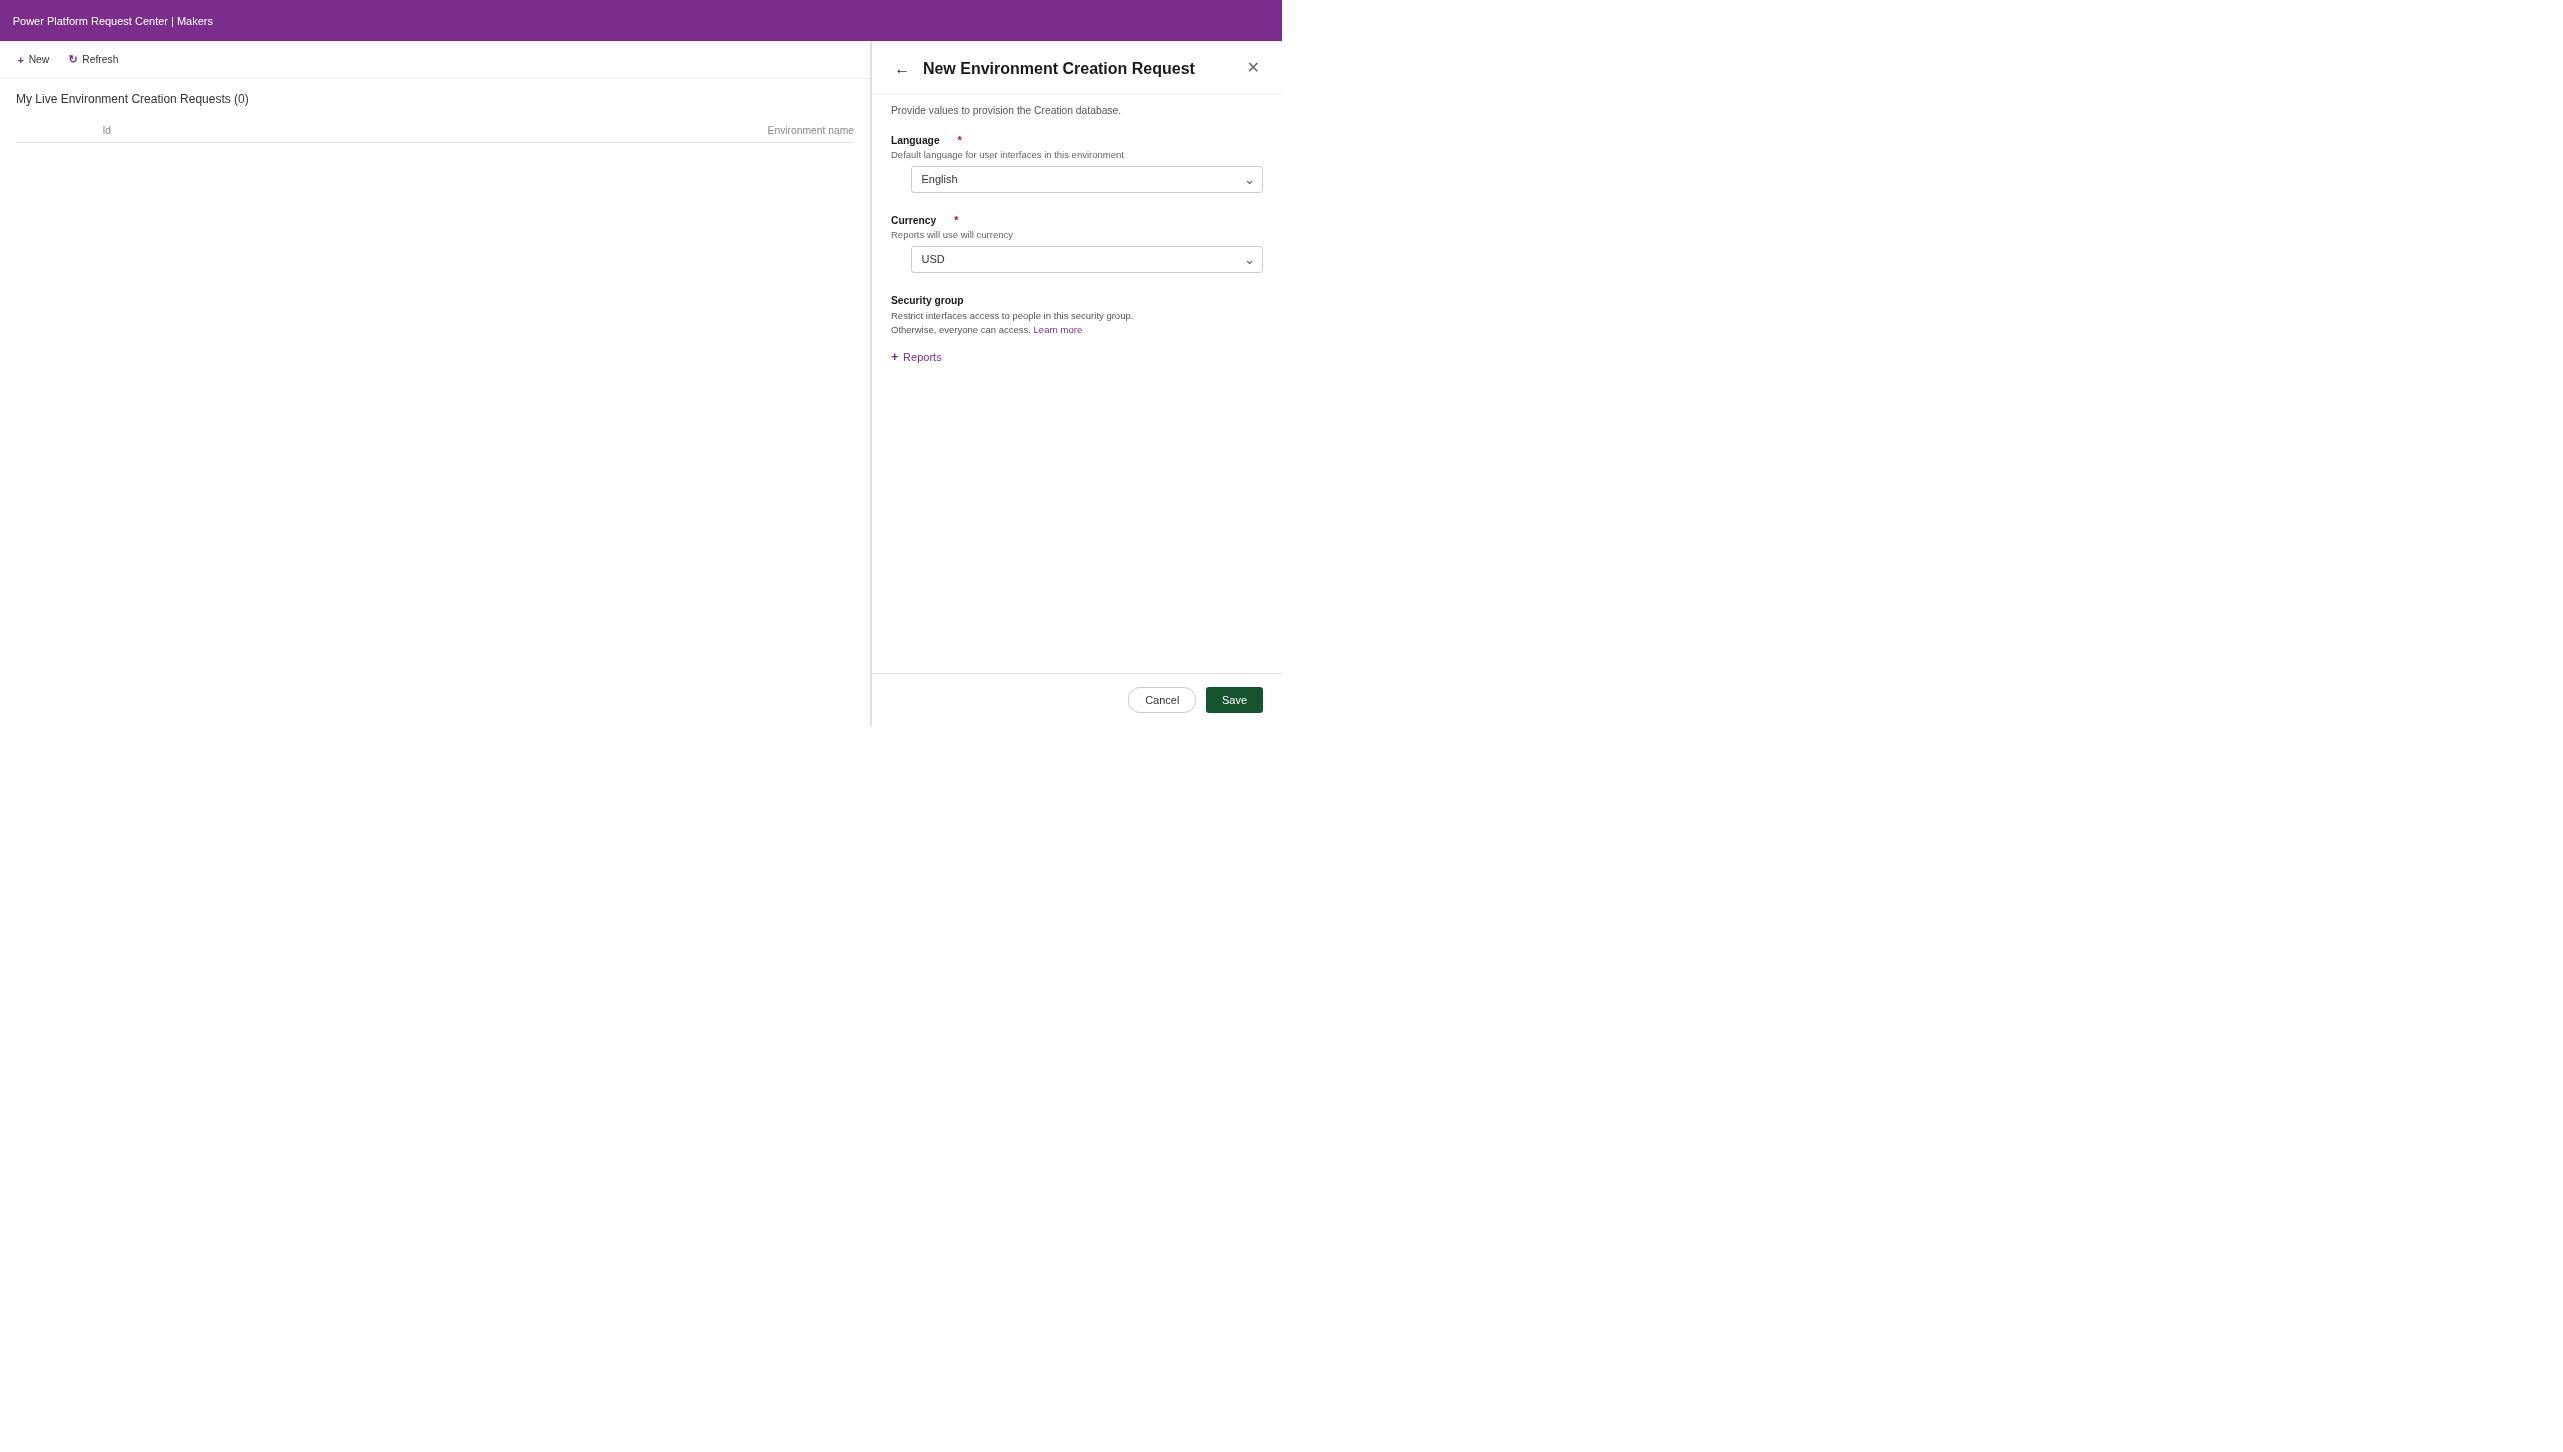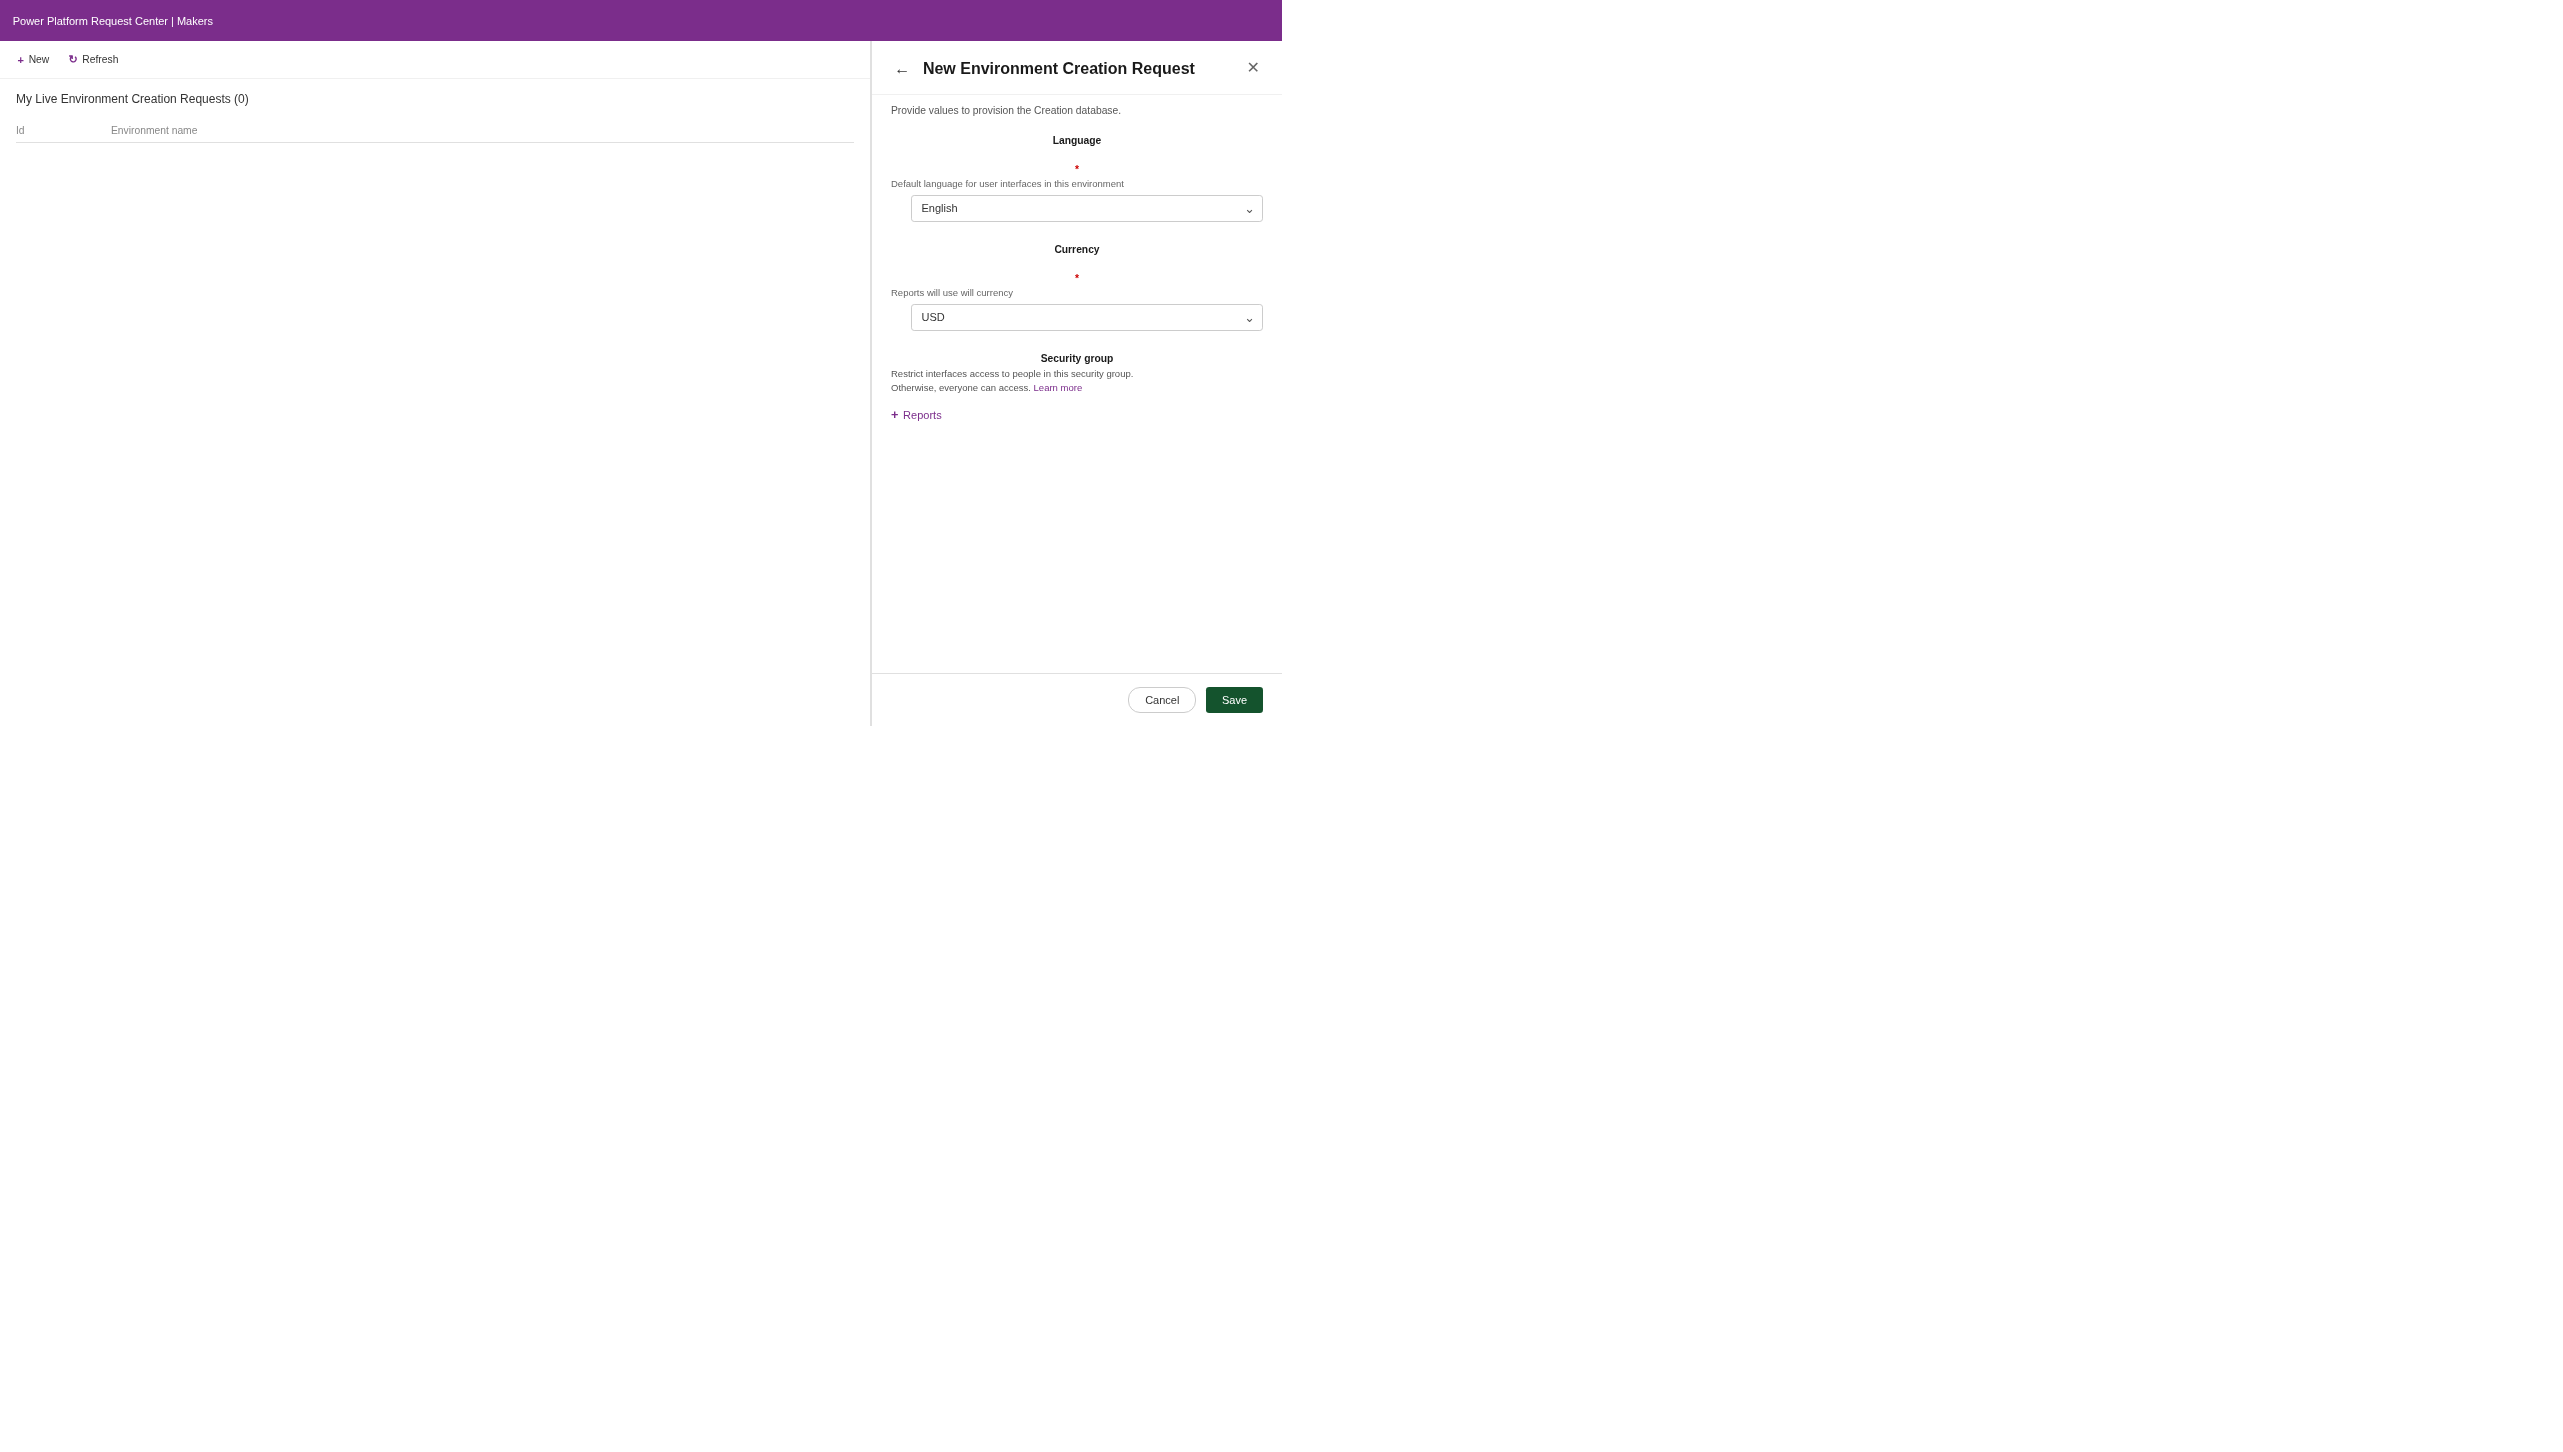--- a/index.html
+++ b/index.html
@@ -81,20 +81,21 @@
 
     .page-title {
       padding: 12.7px 16px;
       font-size: 12px;
       color: #333;
       font-weight: 400;
     }
 
     .table-container {
       padding: 0 16px;
+      text-align: right;
     }
 
     .table-header {
       display: flex;
       border-bottom: 0.8px solid #e0e0e0;
       padding: 6.3px 0;
     }
 
     .col-id {
       width: 95px;
@@ -182,21 +183,20 @@
     }
 
     .form-label {
       font-size: 10.3px;
       font-weight: 600;
       color: #1a1a1a;
       margin-bottom: 3.2px;
       display: flex;
       align-items: center;
       gap: 18px;
-      flex-direction: column;
     }
 
     .required-asterisk {
       color: #c00;
       font-size: 10.3px;
     }
 
     .form-hint {
       font-size: 9.5px;
       color: #666;

